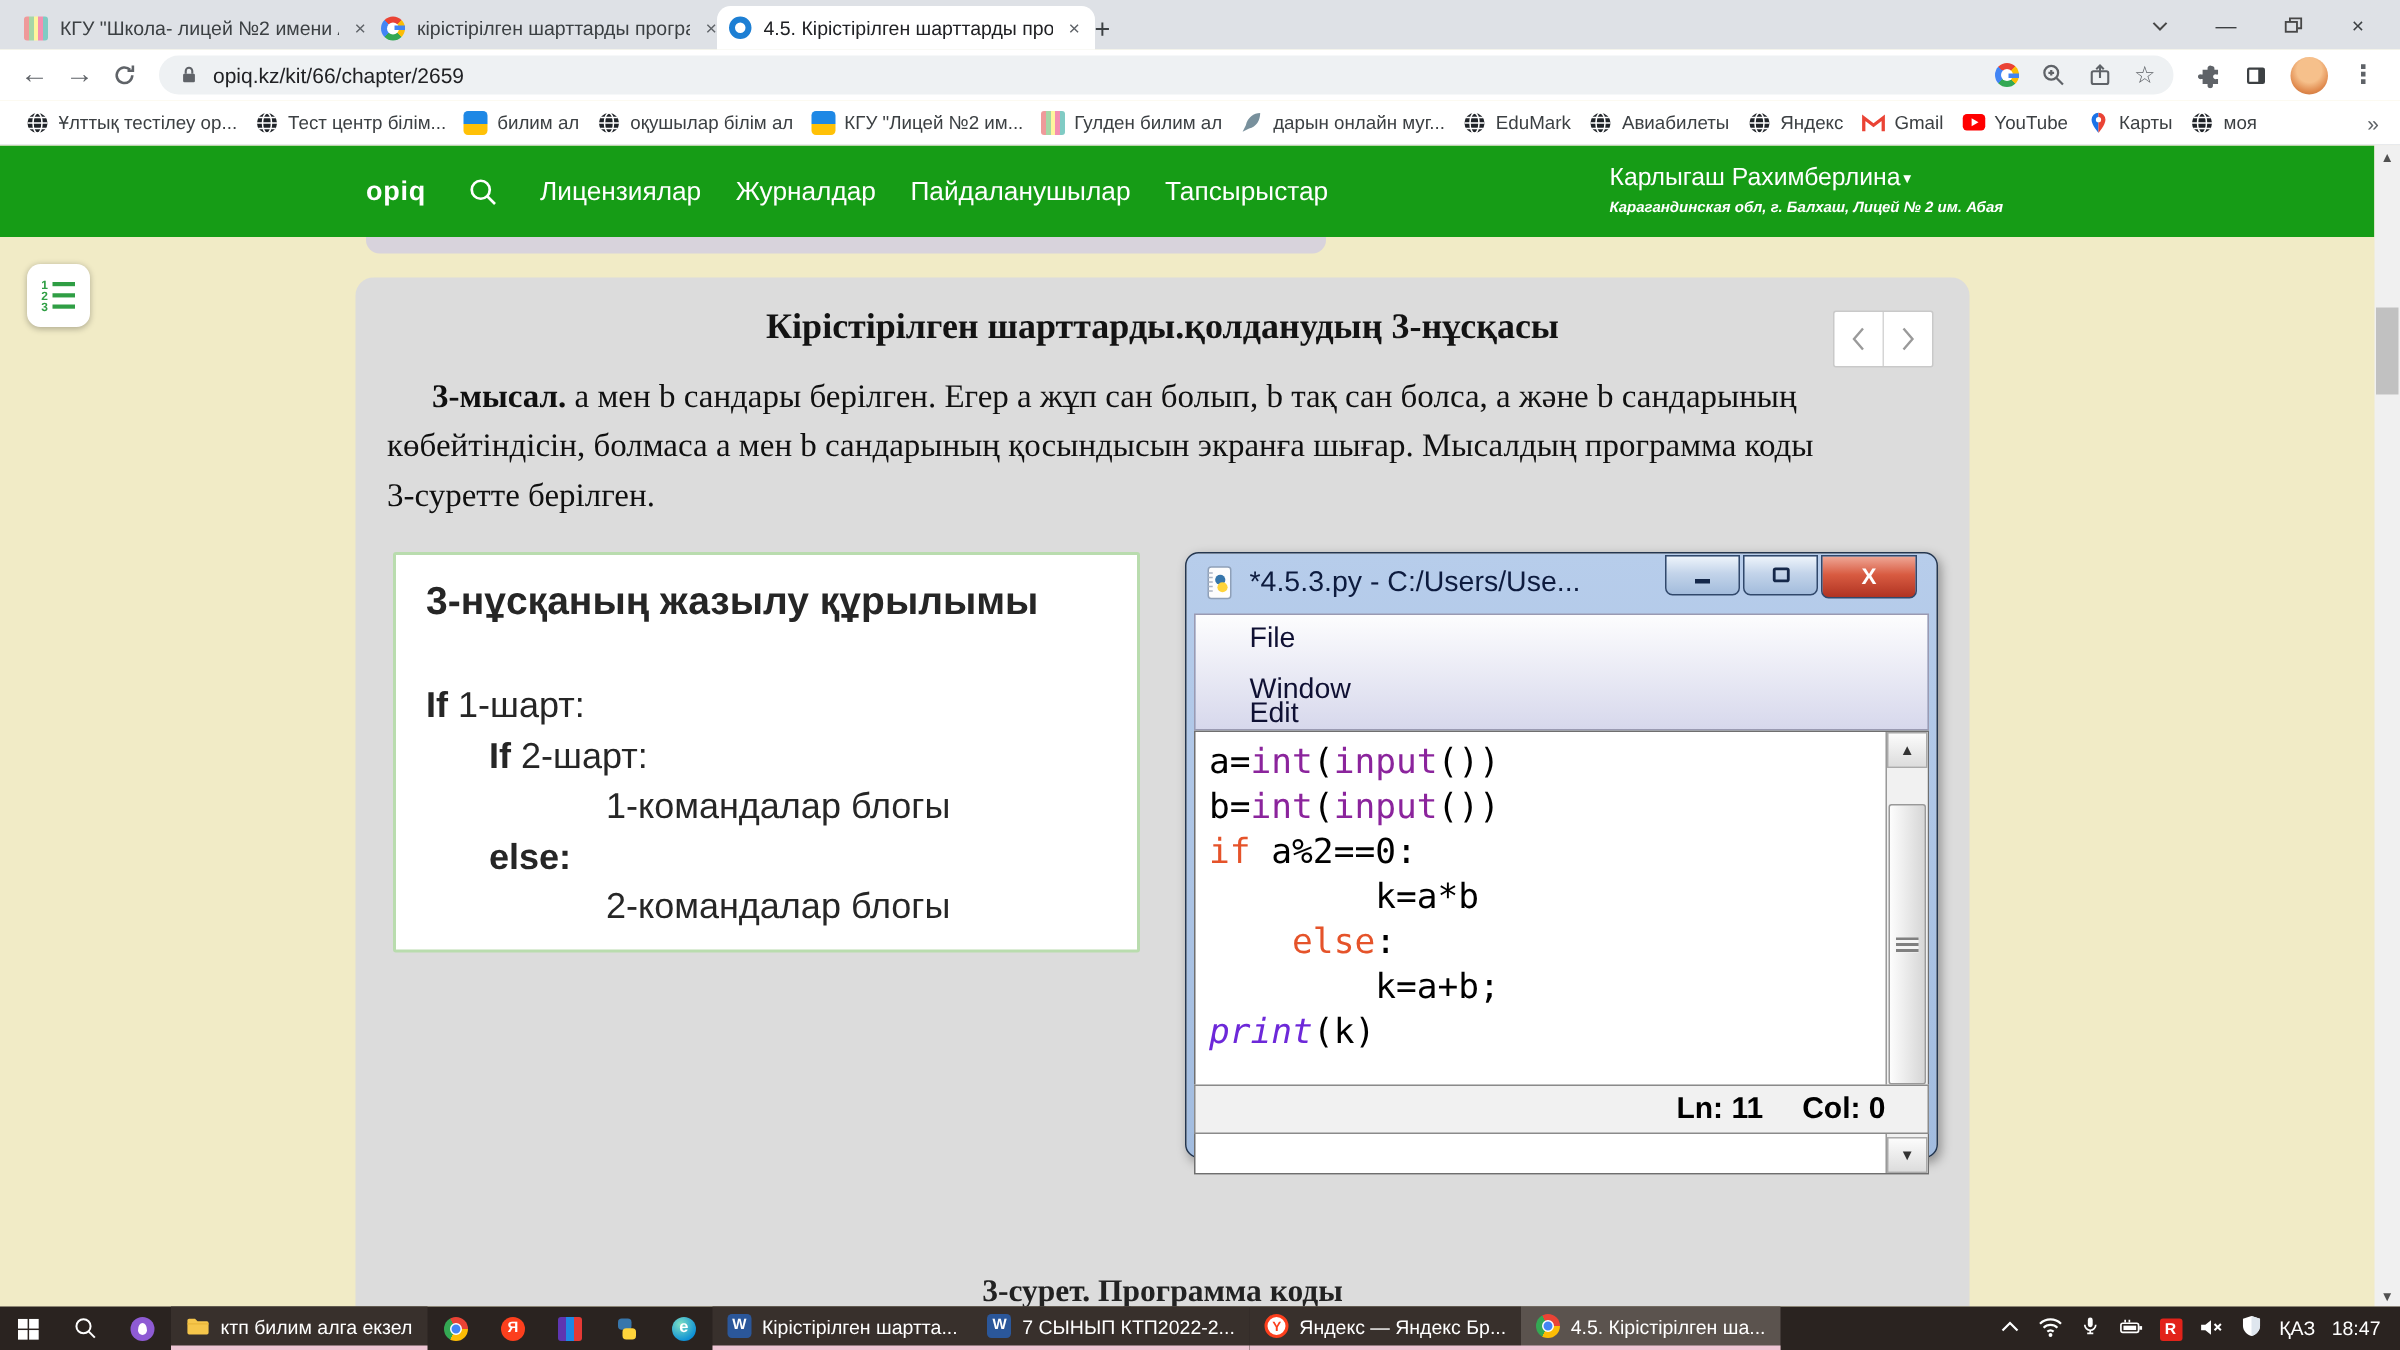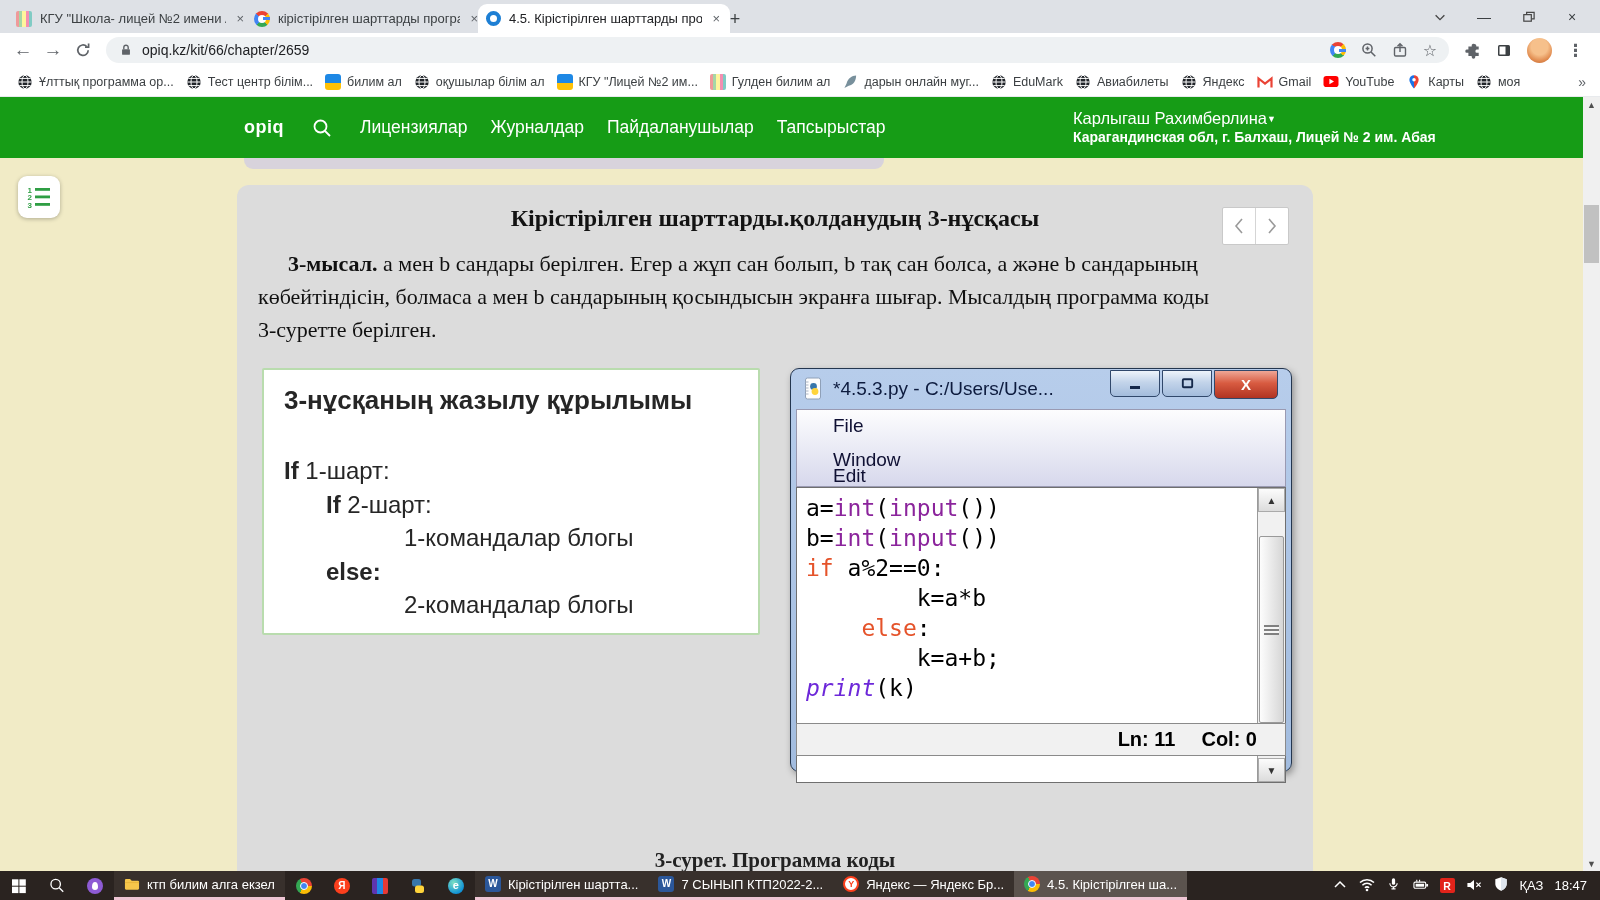--- a/index.html
+++ b/index.html
@@ -45,21 +45,21 @@
   .page{position:absolute;left:0;top:97px;width:1583px;height:774px;background:#f1ebc6;overflow:hidden;}
   .opiq{position:absolute;left:0;top:0;width:100%;height:61px;background:var(--green,#169c16);
     display:flex;align-items:center;color:#fff;}
   .opiq-logo{margin-left:244px;font-size:18px;font-weight:800;letter-spacing:.5px;}
   .opiq-search{margin-left:26px;}
   .opiq-nav{display:flex;gap:23px;margin-left:26px;font-size:17.5px;font-weight:500;}
   .user{margin-left:auto;margin-right:252px;width:258px;position:relative;}
   .user-row{display:flex;align-items:center;justify-content:flex-start;}
   .user-name{font-size:16.5px;font-weight:500;white-space:nowrap;}
   .user-caret{font-size:9px;}
-  .user-org{font-size:14px;font-weight:700;white-space:nowrap;margin-top:3px;}
+  .user-org{font-size:10px;font-weight:700;white-space:nowrap;margin-top:3px;font-style:italic;}
 
   .fab{position:absolute;left:18px;top:79px;width:42px;height:42px;background:#fff;
     border-radius:9px;box-shadow:0 1px 4px rgba(0,0,0,.28);display:flex;align-items:center;justify-content:center;}
   .remnant{position:absolute;left:244px;top:61px;width:640px;height:11px;background:#d8d3dc;
     border-radius:0 0 9px 9px;}
 
   .card{position:absolute;left:237px;top:88px;width:1076px;height:686px;background:#dcdcdc;
     border-radius:12px 12px 0 0;}
   .card-title{position:absolute;left:0;top:20px;width:100%;text-align:center;
     font-family:"Liberation Serif","DejaVu Serif",serif;font-size:24px;font-weight:700;color:#131313;}
@@ -271,21 +271,21 @@
       <div class="bm">
         <span class="ic ic-globe">
           <svg width="16" height="16" viewBox="0 0 16 16">
             <circle cx="8" cy="8" r="6.7" fill="#1f2328"></circle>
             <g stroke="#fff" stroke-width="1" fill="none">
               <ellipse cx="8" cy="8" rx="3" ry="6.7"></ellipse>
               <path d="M1.3 8h13.4M2.4 4.4h11.2M2.4 11.6h11.2"></path>
             </g>
           </svg>
         </span>
-        <span class="bm-label">Ұлттық программа ор...</span>
+        <span class="bm-label">Ұлттық тестілеу ор...</span>
       </div>
       <div class="bm">
         <span class="ic ic-globe">
           <svg width="16" height="16" viewBox="0 0 16 16">
             <circle cx="8" cy="8" r="6.7" fill="#1f2328"></circle>
             <g stroke="#fff" stroke-width="1" fill="none">
               <ellipse cx="8" cy="8" rx="3" ry="6.7"></ellipse>
               <path d="M1.3 8h13.4M2.4 4.4h11.2M2.4 11.6h11.2"></path>
             </g>
           </svg>

